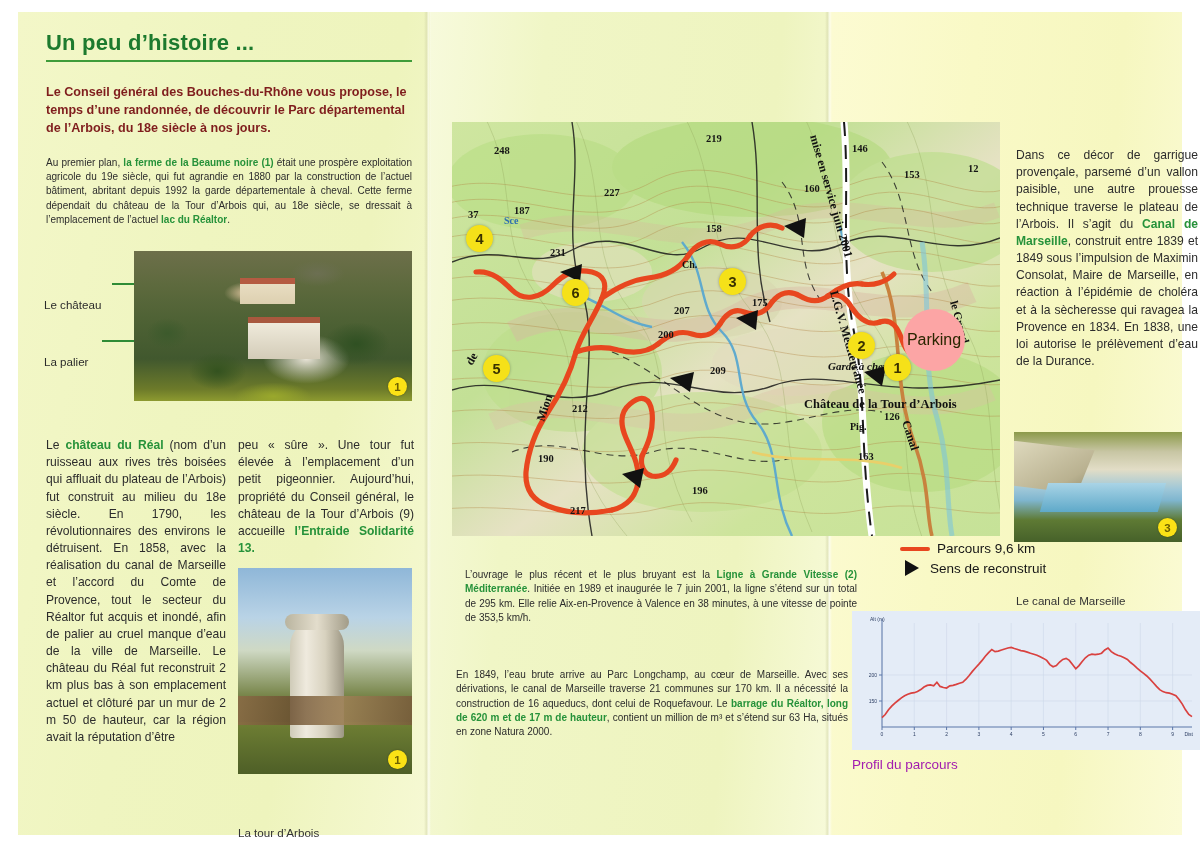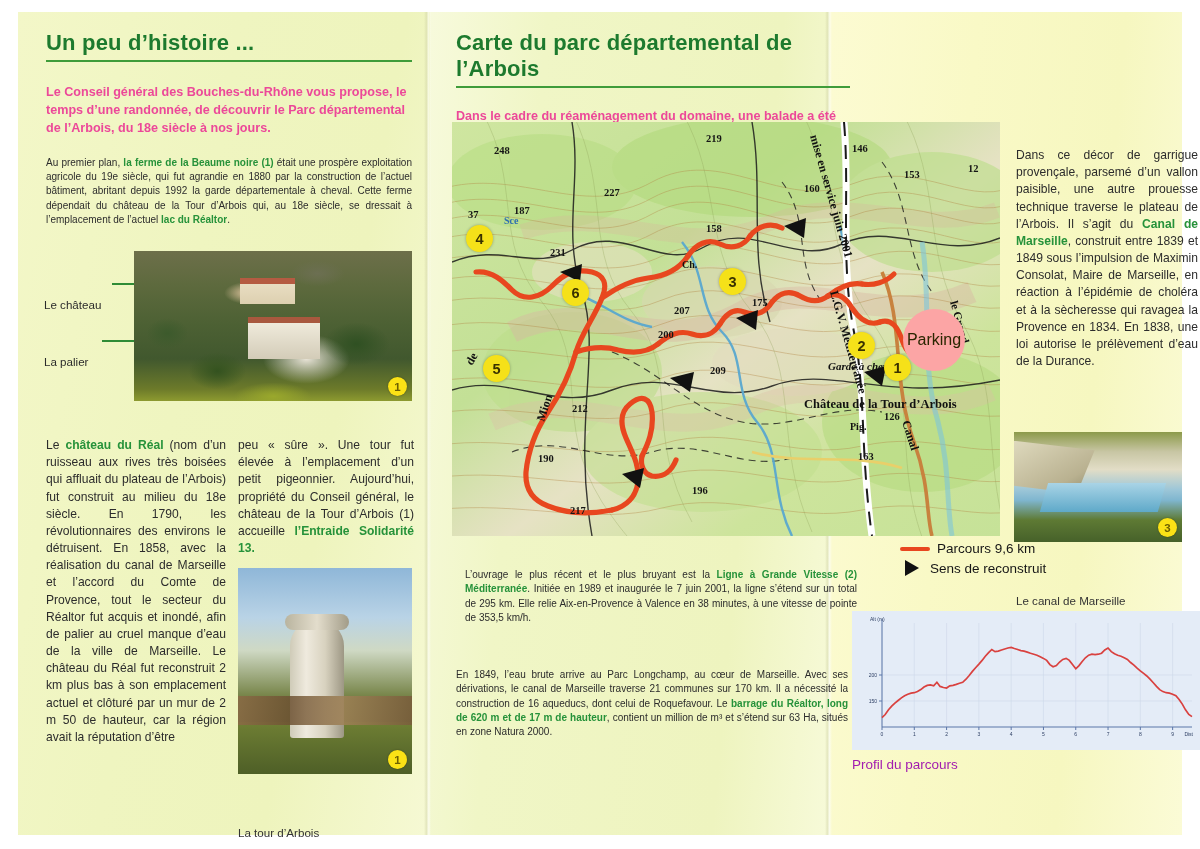--- a/index.html
+++ b/index.html
@@ -44,21 +44,21 @@
     color: #1d7a2e;
     font-weight: 600;
     letter-spacing: .2px;
     border-bottom: 2.2px solid #3f9c3a;
     padding-bottom: 4px;
     display: inline-block;
   }
   
   .lede {
     font-size: 12.6px; line-height: 1.42;
-    color: #ec4899; font-weight: bold;
+    color: #7f1d1d; font-weight: bold;
   }
   .body {
     font-size: 10px; line-height: 1.43;
     color: #2c2c2c;
     text-align: justify;
     -moz-hyphens: auto; hyphens: auto;
   }
   .body.narrow { font-size: 12.1px; line-height: 1.42; }
   .hl { color: #26923a; font-weight: bold; }
   .cap {
@@ -205,36 +205,31 @@
     <div style="position:absolute;left:38%;top:18%;width:20%;height:17%;background:linear-gradient(180deg,#b55b42 0%,#b55b42 22%,#e8ddc2 22%,#ddd0b0 100%);"></div>
     <div style="position:absolute;left:41%;top:44%;width:26%;height:28%;background:linear-gradient(180deg,#a8583e 0%,#a8583e 14%,#efeadb 14%,#d3ccb8 100%);"></div>
     <div class="badge">1</div>
   </div>
 
   <div class="body narrow" style="position:absolute;left:46px;top:437px;width:180px;text-align:justify;">
     <span>Le </span><span class="hl">château du Réal</span><span> (nom d’un ruisseau aux rives très boisées qui affluait du plateau de l’Arbois) fut construit au milieu du 18e siècle. En 1790, les révolutionnaires des environs le détruisent. En 1858, avec la réalisation du canal de Marseille et l’accord du Comte de Provence, tout le secteur du Réaltor fut acquis et inondé, afin de palier au cruel manque d’eau de la ville de Marseille. Le château du Réal fut reconstruit 2 km plus bas à son emplacement actuel et clôturé par un mur de 2 m 50 de hauteur, car la région avait la réputation d’être</span>
   </div>
 
   <div class="body narrow" style="position:absolute;left:238px;top:437px;width:176px;text-align:justify;">
-    <span>peu « sûre ». Une tour fut élevée à l’emplacement d’un petit pigeonnier. Aujourd’hui, propriété du Conseil général, le château de la Tour d’Arbois (1) accueille </span><span class="hl">l’Entraide Solidarité 13.</span>
+    <span>peu « sûre ». Une tour fut élevée à l’emplacement d’un petit pigeonnier. Aujourd’hui, propriété du Conseil général, le château de la Tour d’Arbois (9) accueille </span><span class="hl">l’Entraide Solidarité 13.</span>
   </div>
 
   <div class="photo" id="photo-tour">
     <div class="ground"></div>
     <div class="tower"></div>
     <div style="position:absolute;left:0;top:62%;width:100%;height:14%;background:linear-gradient(90deg,#8b6a46,#6e5233 30%,#a08257 60%,#7a5c3c);opacity:.85;"></div>
     <div class="badge">1</div>
   </div>
   <div class="cap" style="position:absolute;left:238px;top:778px;">La tour d’Arbois</div>
 
-  <div style="position:absolute;left:456px;top:30px;width:394px;">
-    <div class="section-title" style="width:100%;">Carte du parc départemental de l’Arbois</div>
-
-    <div class="lede" style="margin-top:20px;"><span>Dans le cadre du réaménagement du domaine, une balade a été récemment réalisée : venez la découvrir.</span></div>
-  </div>
 
   <div id="map">
     <svg width="548" height="414" viewBox="0 0 548 414">
       <defs>
         <linearGradient id="terrGrad" x1="0" y1="0" x2="1" y2="1">
           <stop offset="0%" stop-color="#cfe6a0"></stop>
           <stop offset="35%" stop-color="#c3e096"></stop>
           <stop offset="55%" stop-color="#e6e2c4"></stop>
           <stop offset="75%" stop-color="#cde49c"></stop>
           <stop offset="100%" stop-color="#c6e298"></stop>

